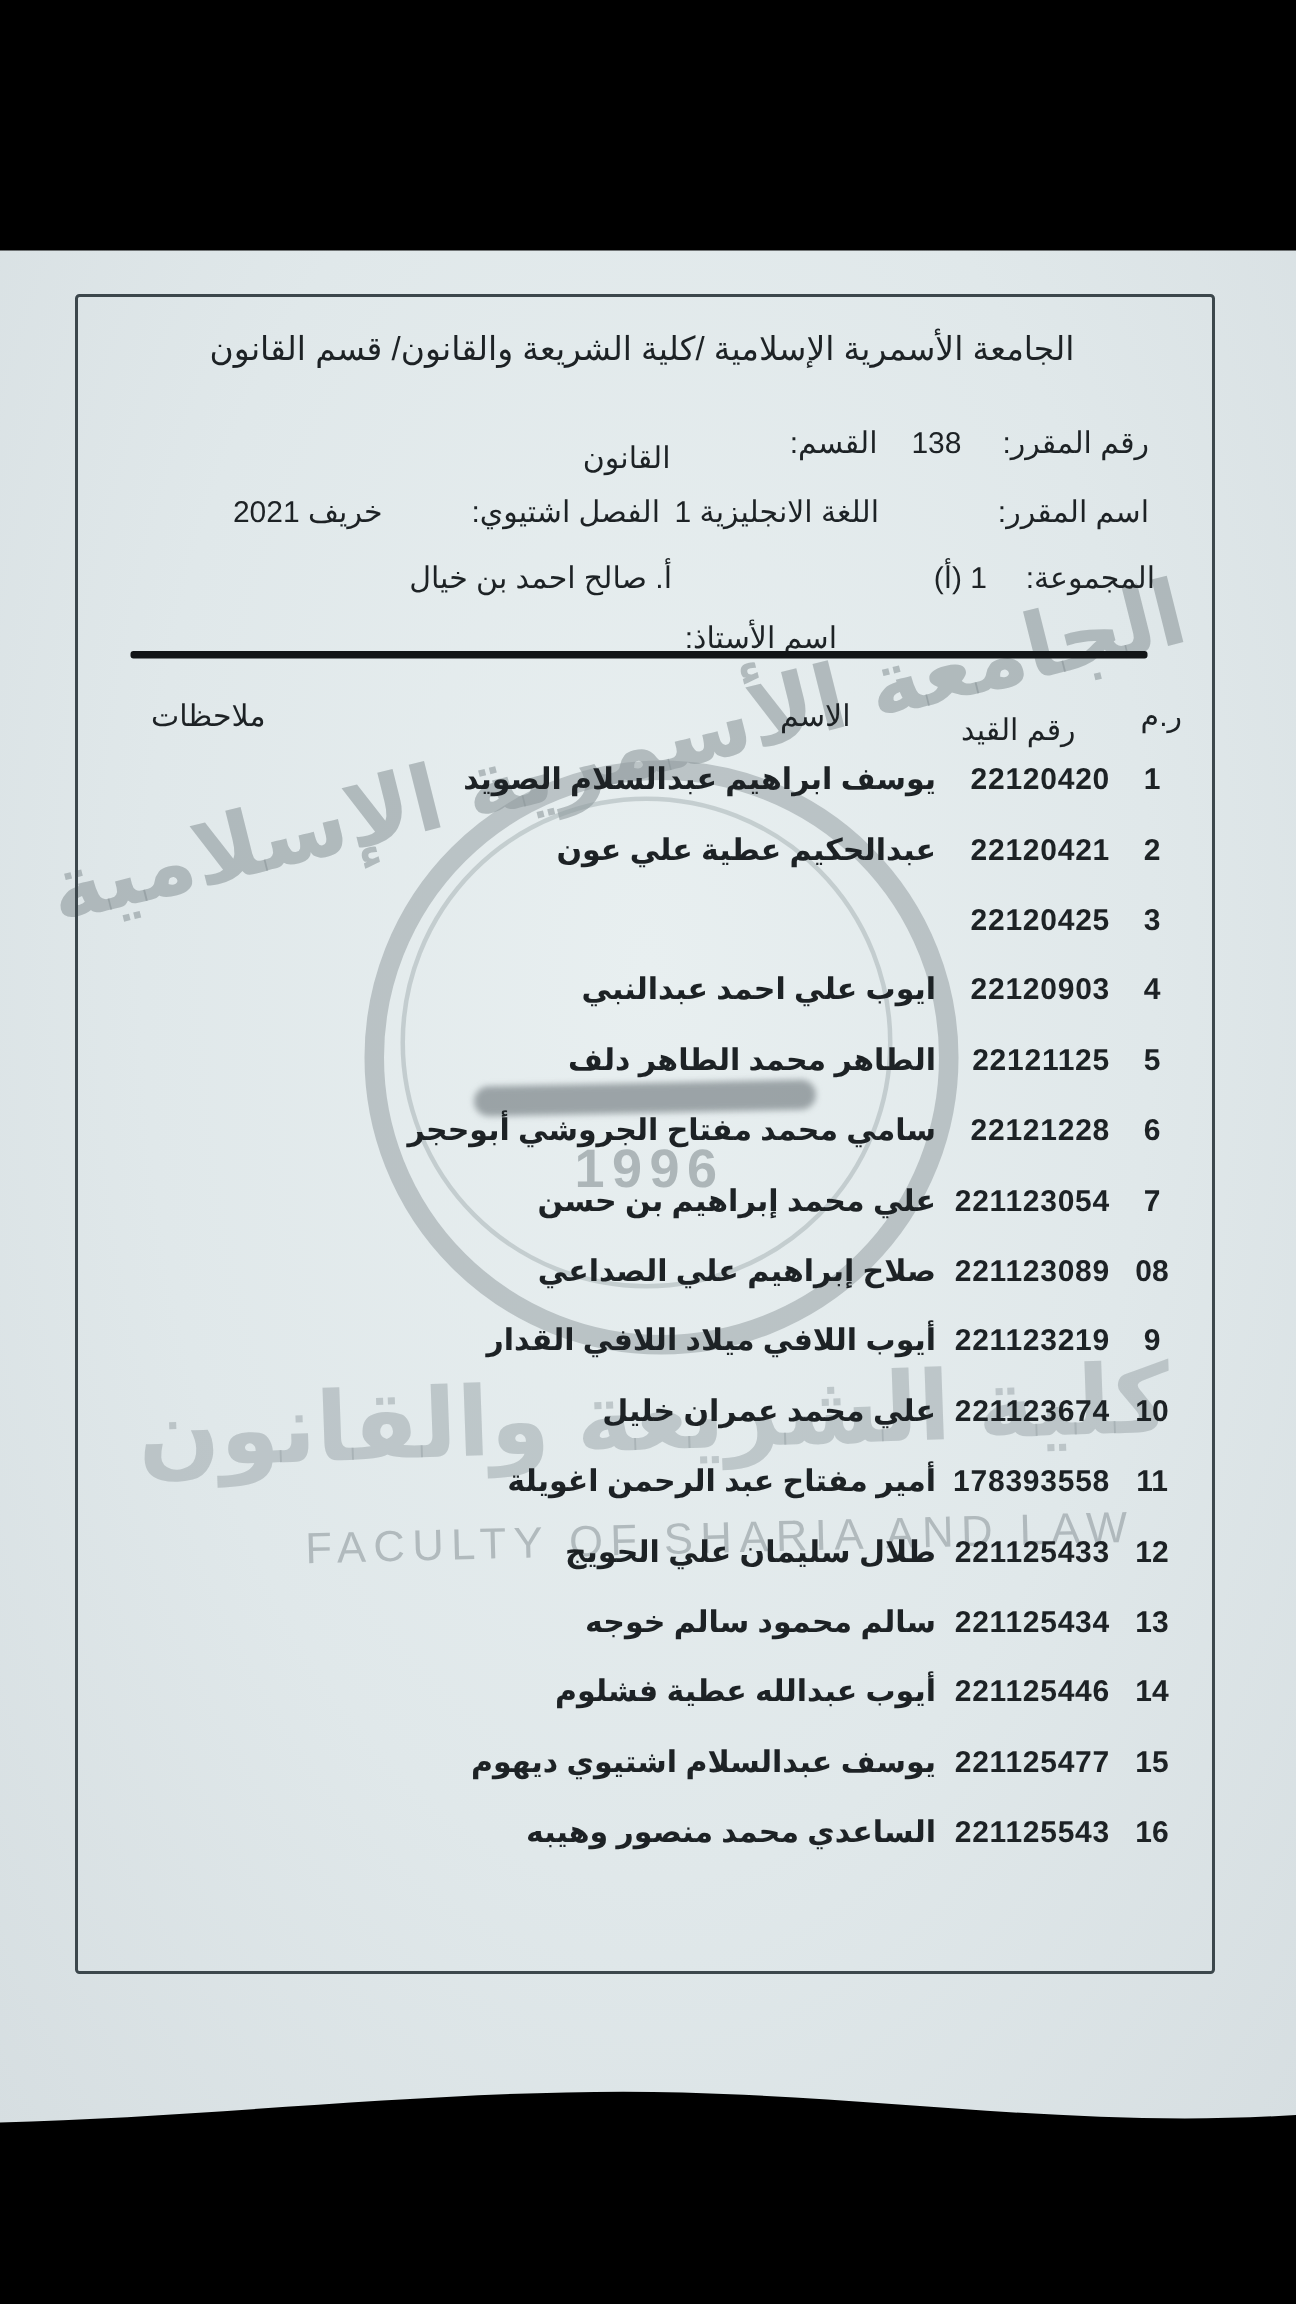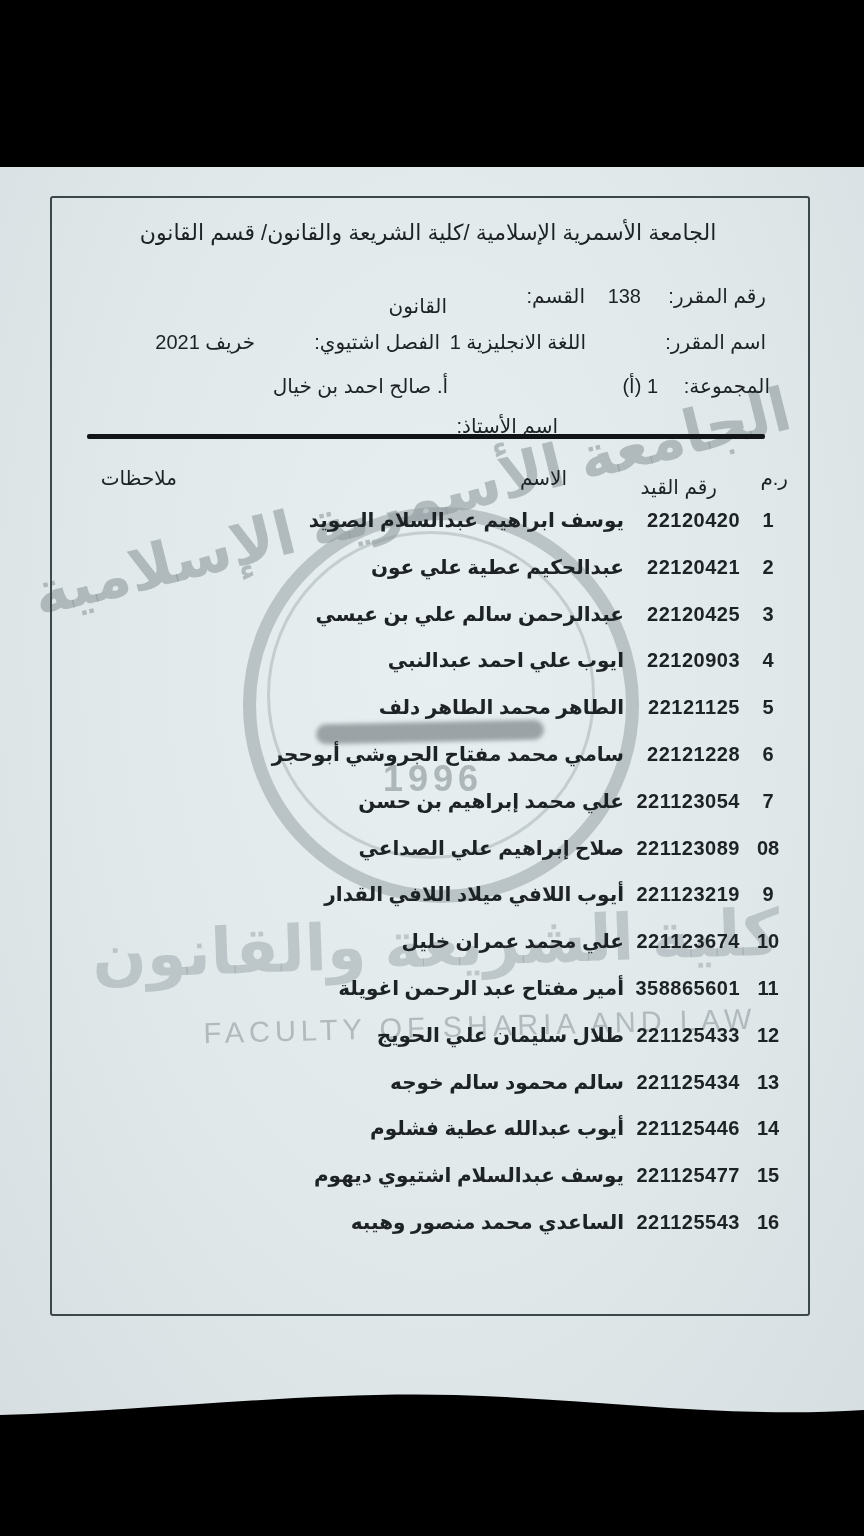--- a/index.html
+++ b/index.html
@@ -118,21 +118,20 @@
         <span class="cell name">يوسف ابراهيم عبدالسلام الصويد</span>
       </div>
       <div class="trow" style="top: 46.8px;">
         <span class="cell serial">2</span>
         <span class="cell id">22120421</span>
         <span class="cell name">عبدالحكيم عطية علي عون</span>
       </div>
       <div class="trow" style="top: 93.6px;">
         <span class="cell serial">3</span>
         <span class="cell id">22120425</span>
-        <span class="cell name">عبدالرحمن سالم  علي بن عيسي</span>
       </div>
       <div class="trow" style="top: 140.4px;">
         <span class="cell serial">4</span>
         <span class="cell id">22120903</span>
         <span class="cell name">ايوب علي احمد عبدالنبي</span>
       </div>
       <div class="trow" style="top: 187.2px;">
         <span class="cell serial">5</span>
         <span class="cell id">22121125</span>
         <span class="cell name">الطاهر محمد الطاهر دلف</span>
@@ -157,21 +156,21 @@
         <span class="cell id">221123219</span>
         <span class="cell name">أيوب اللافي ميلاد اللافي القدار</span>
       </div>
       <div class="trow" style="top: 421.2px;">
         <span class="cell serial">10</span>
         <span class="cell id">221123674</span>
         <span class="cell name">علي محمد عمران خليل</span>
       </div>
       <div class="trow" style="top: 468px;">
         <span class="cell serial">11</span>
-        <span class="cell id">358865601</span>
+        <span class="cell id">178393558</span>
         <span class="cell name">أمير مفتاح عبد الرحمن اغويلة</span>
       </div>
       <div class="trow" style="top: 514.8px;">
         <span class="cell serial">12</span>
         <span class="cell id">221125433</span>
         <span class="cell name">طلال  سليمان علي الحويج</span>
       </div>
       <div class="trow" style="top: 561.6px;">
         <span class="cell serial">13</span>
         <span class="cell id">221125434</span>

